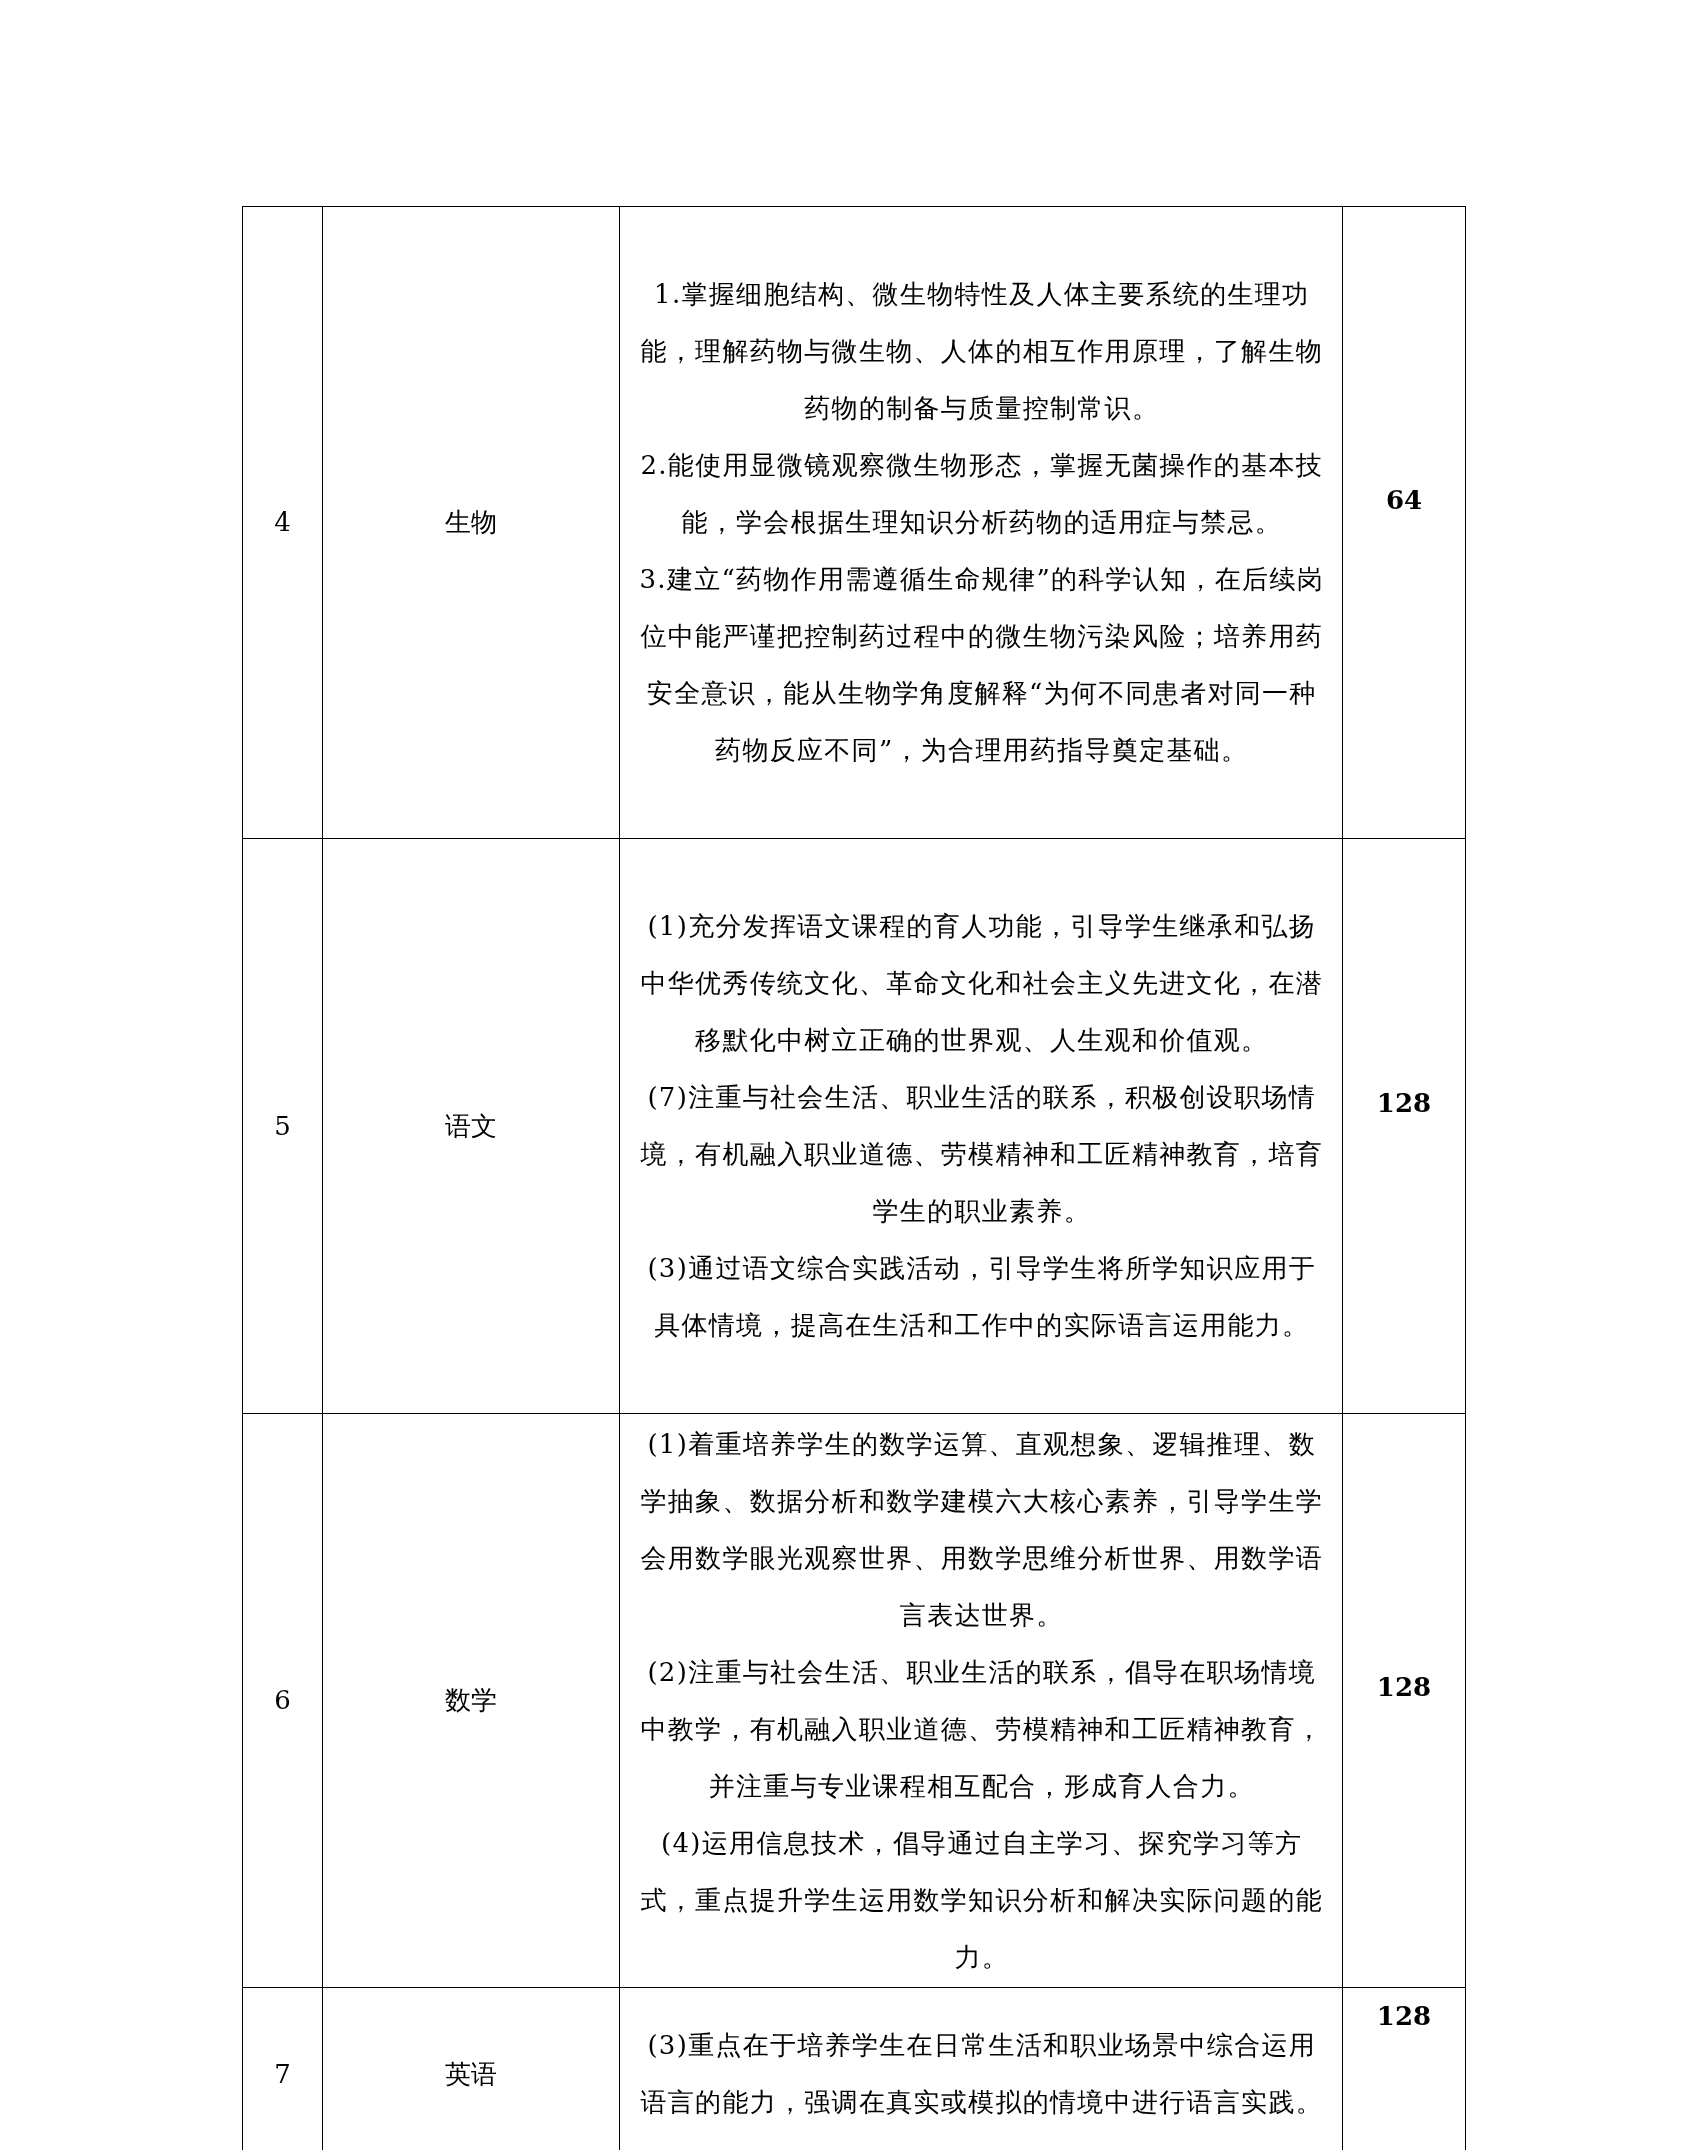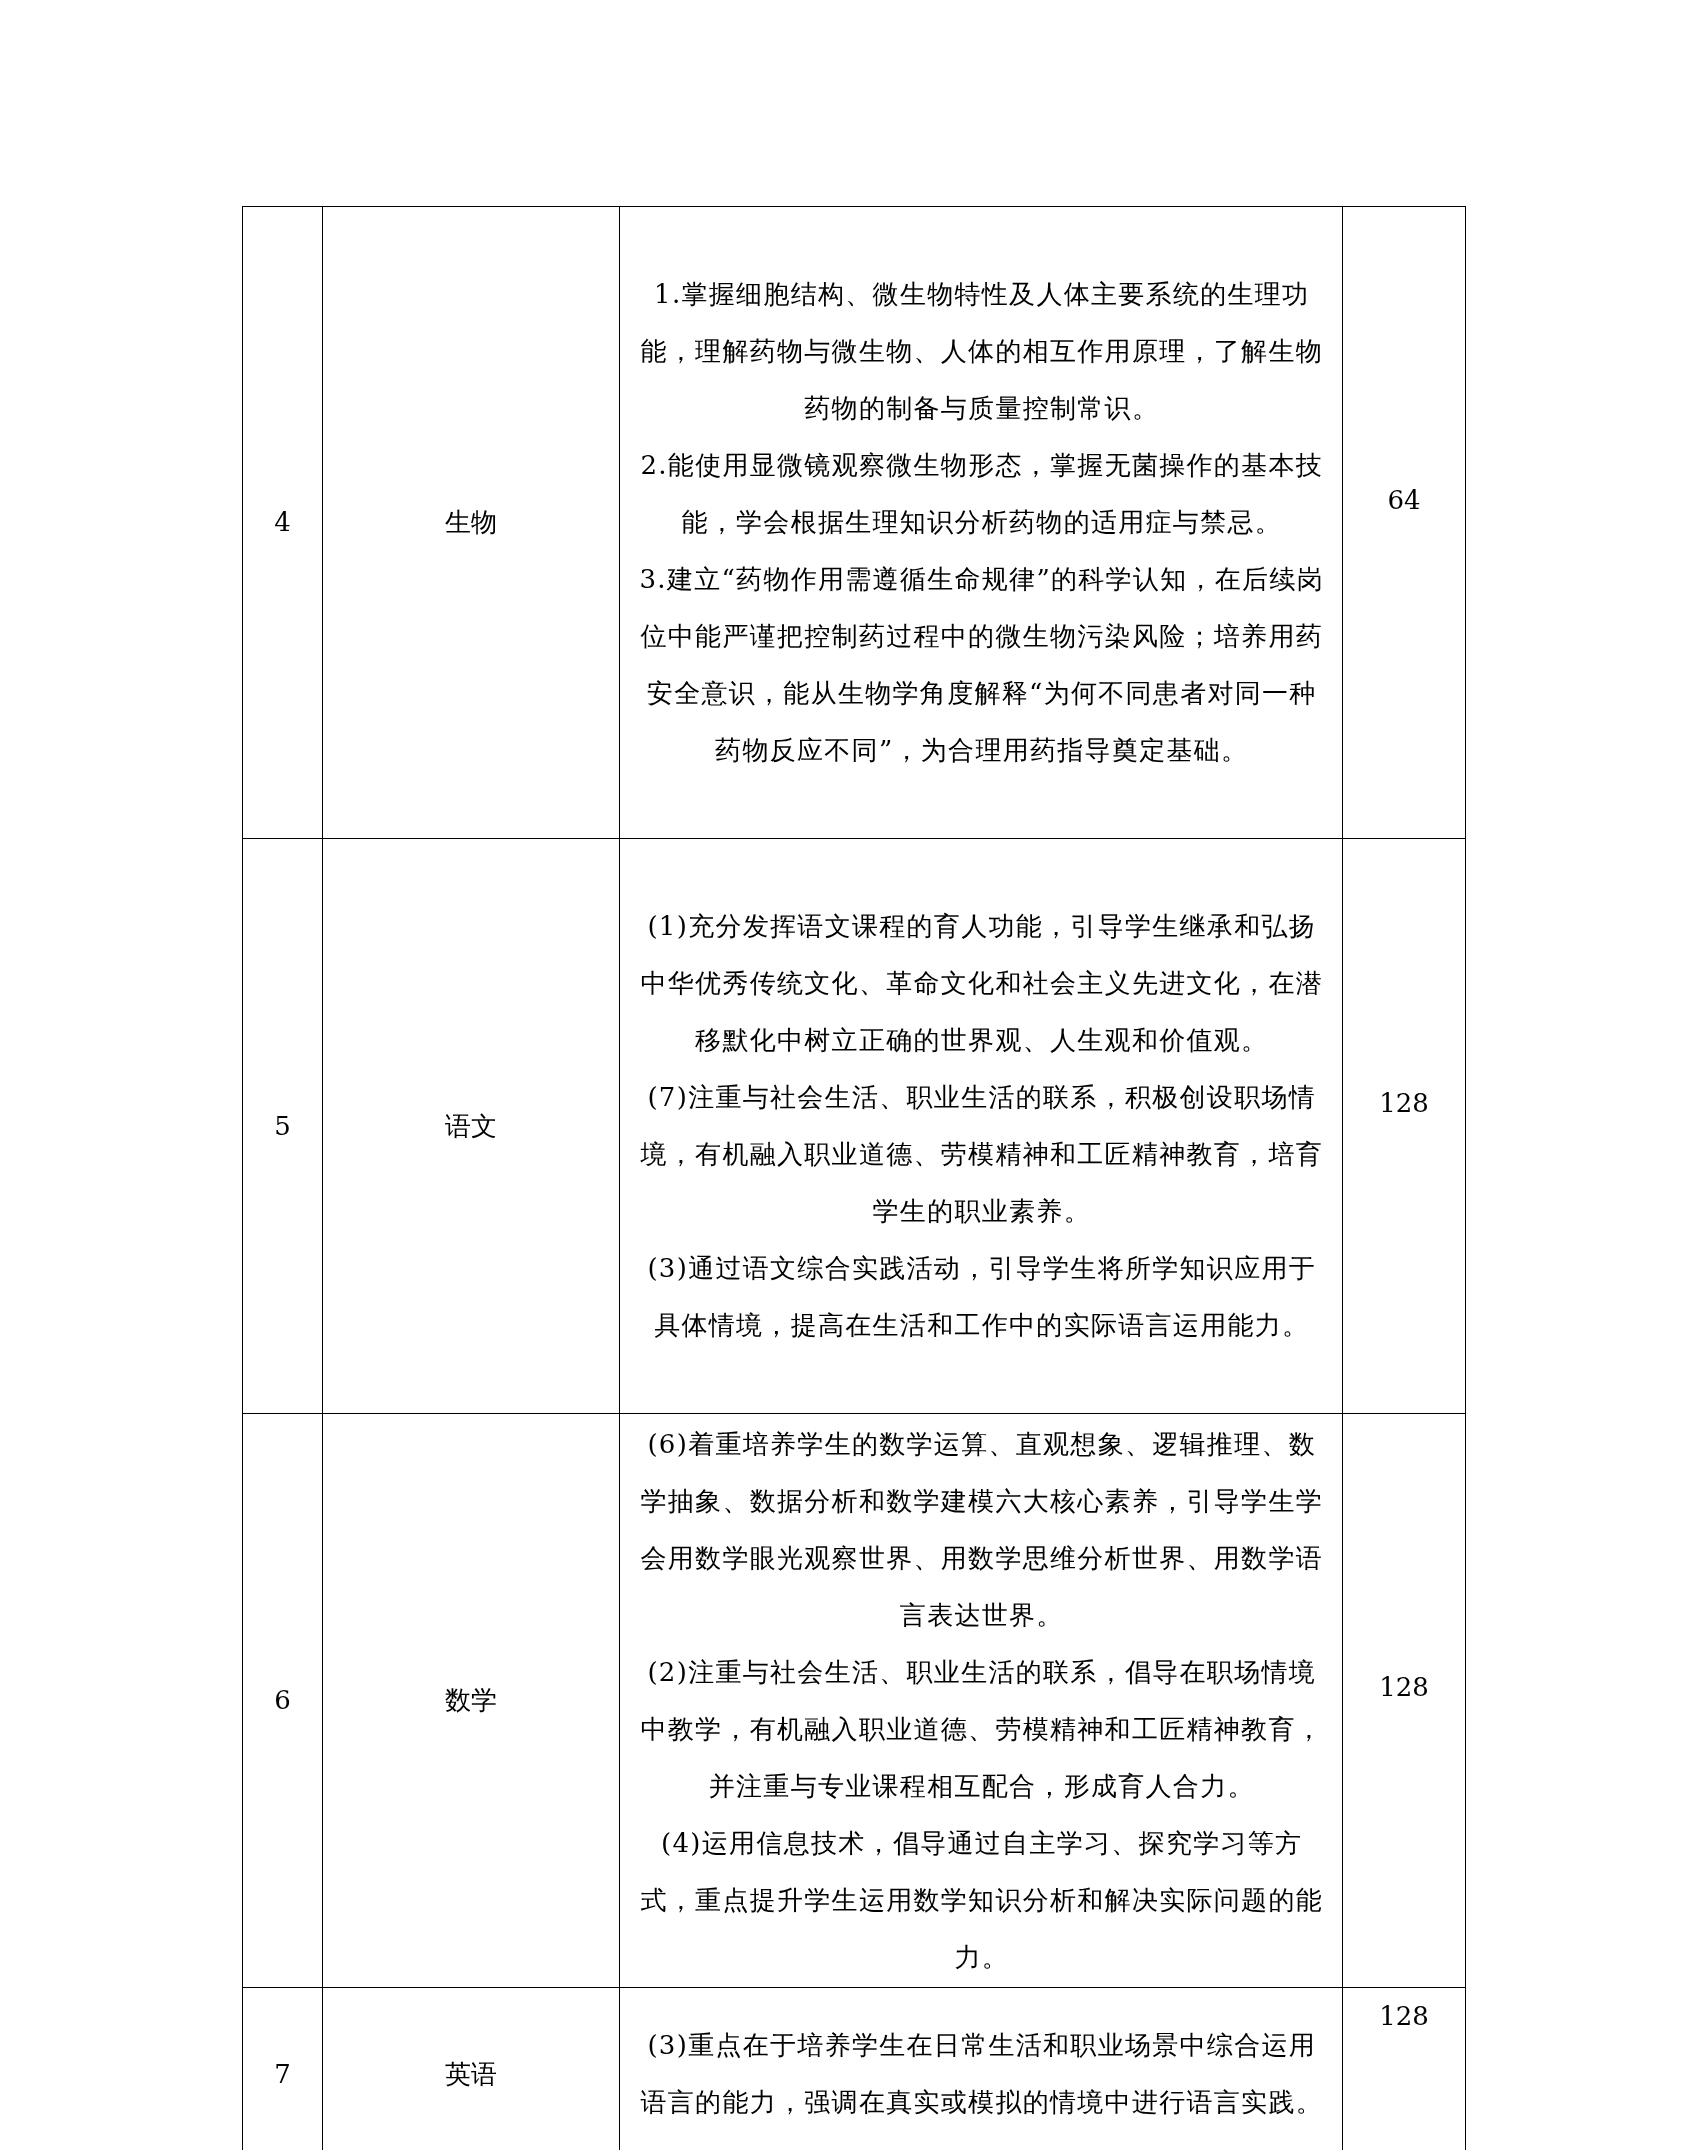--- a/index.html
+++ b/index.html
@@ -58,20 +58,21 @@
     td.hours {
       vertical-align: middle;
     }
     td.hours.top {
       vertical-align: top;
       padding-top: 0;
     }
     .hours-val {
       display: block;
       position: relative;
+      font-weight: bold;
     }
     tr.r4 td { height: 631px; }
     tr.r5 td { height: 574px; }
     tr.r6 td { height: 573px; }
     tr.r7 td { height: 172px; }
     tr.r4 .hours-val { top: -22.4px; }
     tr.r5 .hours-val { top: -22.4px; }
     tr.r6 .hours-val { top: -13px; }
     tr.r7 .hours-val { top: 0px; }
   </style>
@@ -111,21 +112,21 @@
         </td>
         <td class="hours">
           <span class="hours-val">128</span>
         </td>
       </tr>
 
       <tr class="r6">
         <td>6</td>
         <td>数学</td>
         <td class="desc">
-          <p>(6)着重培养学生的数学运算、直观想象、逻辑推理、数学抽象、数据分析和数学建模六大核心素养，引导学生学会用数学眼光观察世界、用数学思维分析世界、用数学语言表达世界。</p>
+          <p>(1)着重培养学生的数学运算、直观想象、逻辑推理、数学抽象、数据分析和数学建模六大核心素养，引导学生学会用数学眼光观察世界、用数学思维分析世界、用数学语言表达世界。</p>
           <p>(2)注重与社会生活、职业生活的联系，倡导在职场情境中教学，有机融入职业道德、劳模精神和工匠精神教育，并注重与专业课程相互配合，形成育人合力。</p>
           <p>(4)运用信息技术，倡导通过自主学习、探究学习等方式，重点提升学生运用数学知识分析和解决实际问题的能力。</p>
         </td>
         <td class="hours">
           <span class="hours-val">128</span>
         </td>
       </tr>
 
       <tr class="r7">
         <td>7</td>

